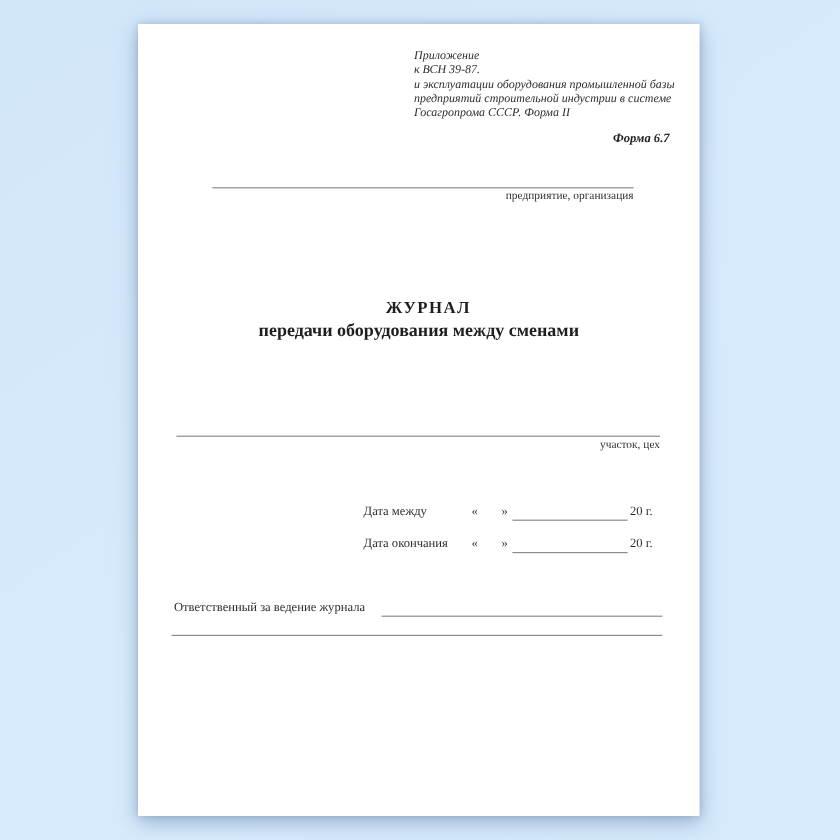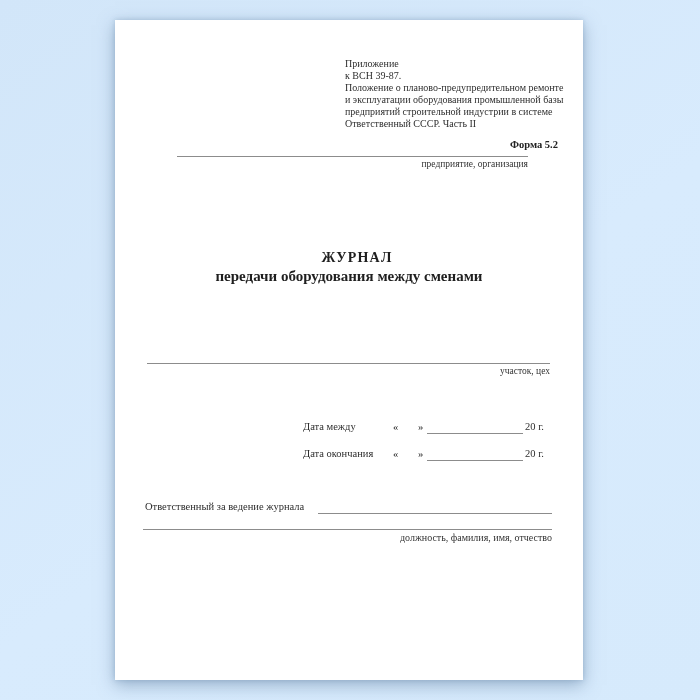--- a/index.html
+++ b/index.html
@@ -20,25 +20,26 @@
     left: 115px;
     top: 20px;
     width: 468px;
     height: 660px;
     background: #ffffff;
     box-shadow: 0 5px 16px rgba(88, 120, 156, 0.50), 0 0 5px rgba(110, 140, 175, 0.35);
   }
   .appendix-block {
     position: absolute;
     left: 230px;
-    top: 38px;
+    top: 21px;
     width: 213px;
     font-size: 10px;
     line-height: 12px;
     color: #2e2e2e;
+    font-style: italic;
   }
   .appendix-block .line {
     white-space: nowrap;
   }
   .form-number {
     margin-top: 9px;
     text-align: right;
     font-weight: bold;
     font-size: 10.5px;
     color: #222222;
@@ -122,25 +123,24 @@
 </style>
 </head>
 <body>
 
 <div class="stage">
   <div class="paper">
 
     <div class="appendix-block">
       <div class="line">Приложение</div>
       <div class="line">к ВСН 39-87.</div>
-      <div class="line">Положение о планово-предупредительном ремонте</div>
       <div class="line">и эксплуатации оборудования промышленной базы</div>
       <div class="line">предприятий строительной индустрии в системе</div>
-      <div class="line">Ответственный СССР. Часть II</div>
-      <div class="form-number">Форма 5.2</div>
+      <div class="line">Госагропрома СССР. Форма II</div>
+      <div class="form-number">Форма 6.7</div>
     </div>
 
     <div class="rule org-rule"></div>
     <div class="rule-caption org-caption">предприятие, организация</div>
 
     <div class="title-block">
       <div class="title-line1">ЖУРНАЛ</div>
       <div class="title-line2">передачи оборудования между сменами</div>
     </div>
 
@@ -162,16 +162,15 @@
       <span class="blank"></span>
       <span class="year">20 г.</span>
     </div>
 
     <div class="responsible-row">
       <span class="label">Ответственный за ведение журнала</span>
       <span class="blank"></span>
     </div>
 
     <div class="rule signature-rule"></div>
-    <div class="rule-caption signature-caption">должность, фамилия, имя, отчество</div>
 
   </div>
 </div>
 
 </body></html>

